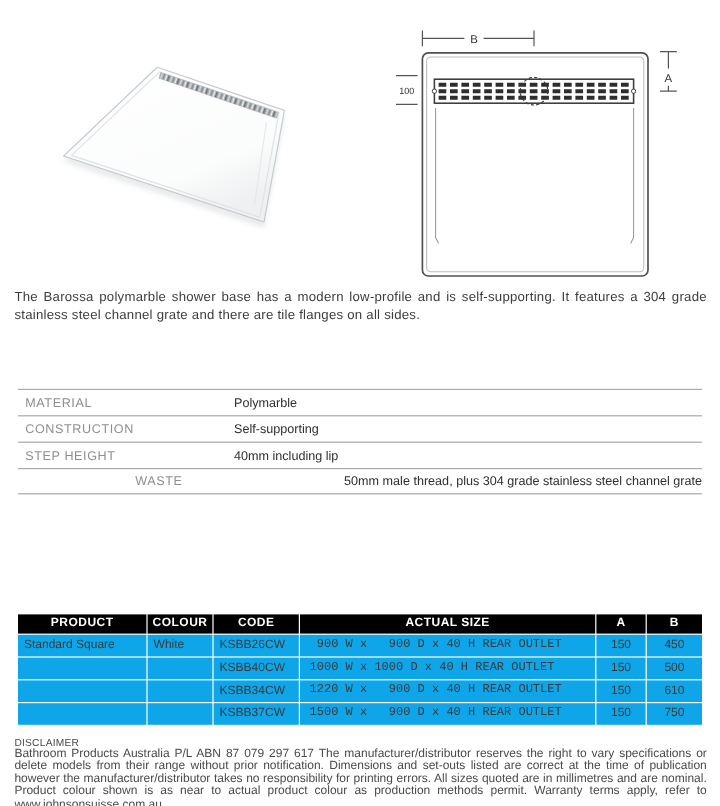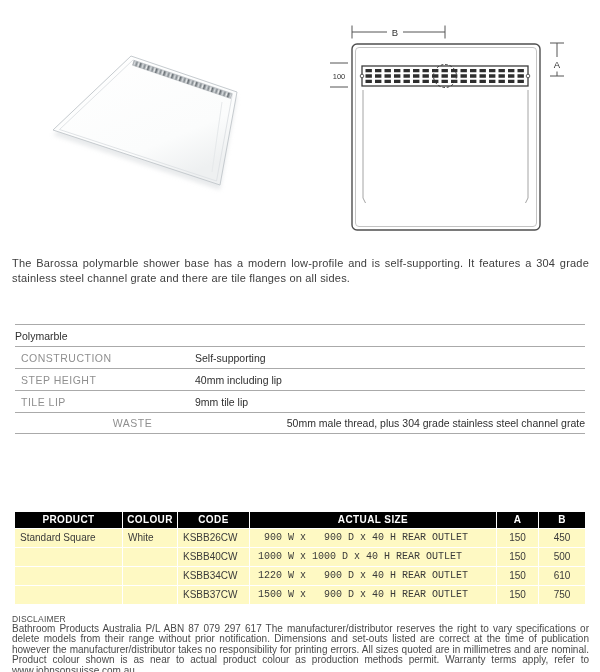--- a/index.html
+++ b/index.html
@@ -10,21 +10,21 @@
     position: relative; overflow: hidden;
   }
   .page { position: absolute; inset: 0; background: #fff; }
 
   
   .photo-area  { position: absolute; left: 25px; top: 22px; width: 300px; height: 195px; }
   .diagram-area{ position: absolute; left: 330px; top: 12px; width: 250px; height: 225px; }
 
   
   .description {
-    position: absolute; left: 12px; top: 256px; width: 577px;
+    position: absolute; left: 12px; top: 241px; width: 577px;
     font-size: 11px; line-height: 14.5px; color: #3d3d3d;
     letter-spacing: 0.2px; text-align: justify;
   }
 
   
   .spec-table { position: absolute; left: 15px; top: 324px; width: 570px; }
   .spec-row {
     display: flex; align-items: center; height: 22px;
     border-top: 1px solid #aaaaaa;
   }
@@ -42,21 +42,21 @@
     grid-template-columns: 107px 54px 71px 1fr 41px 46px;
     gap: 1px;
     font-size: 10px;
   }
   .h-cell {
     background: #000000; color: #ffffff; font-weight: bold;
     height: 16px; line-height: 16px; text-align: center;
     letter-spacing: 0.4px;
   }
   .d-cell {
-    background: #fef9c3; color: #3a3a3a;
+    background: #0ea5e9; color: #3a3a3a;
     height: 18px; line-height: 18px;
     padding-left: 5px; overflow: hidden;
   }
   .d-cell.size { padding-left: 8px; white-space: pre; font-family: Liberation Mono, monospace; }
   .d-cell.num  { text-align: center; padding-left: 0; }
 
   
   .disclaimer { position: absolute; left: 12px; top: 614px; width: 577px; color: #4a4a4a; }
   .disclaimer-title { font-size: 8.5px; margin-bottom: 0; letter-spacing: 0.2px; }
   .disclaimer-body  { font-size: 10px; line-height: 10.4px; text-align: justify; }
@@ -133,33 +133,30 @@
         <line x1="0" y1="75" x2="18" y2="75"></line>
       </g>
       <text x="9" y="66.5" text-anchor="middle" font-size="7.5" fill="#333333">100</text>
     </svg>
   </div>
 
   <p class="description">The Barossa polymarble shower base has a modern low-profile and is self-supporting.  It features a 304 grade stainless steel channel grate and there are tile flanges on all sides.</p>
 
   <div class="spec-table">
     <div class="spec-row">
+      <span class="spec-label">MATERIAL</span>
       <span class="spec-value">Polymarble</span>
     </div>
     <div class="spec-row">
       <span class="spec-label">CONSTRUCTION</span>
       <span class="spec-value">Self-supporting</span>
     </div>
     <div class="spec-row">
       <span class="spec-label">STEP HEIGHT</span>
       <span class="spec-value">40mm including lip</span>
-    </div>
-    <div class="spec-row">
-      <span class="spec-label">TILE LIP</span>
-      <span class="spec-value">9mm tile lip</span>
     </div>
     <div class="spec-row">
       <span class="spec-label">WASTE</span>
       <span class="spec-value">50mm male thread, plus 304 grade stainless steel channel grate</span>
     </div>
   </div>
 
   <div class="prod-table">
     <div class="h-cell">PRODUCT</div>
     <div class="h-cell">COLOUR</div>

